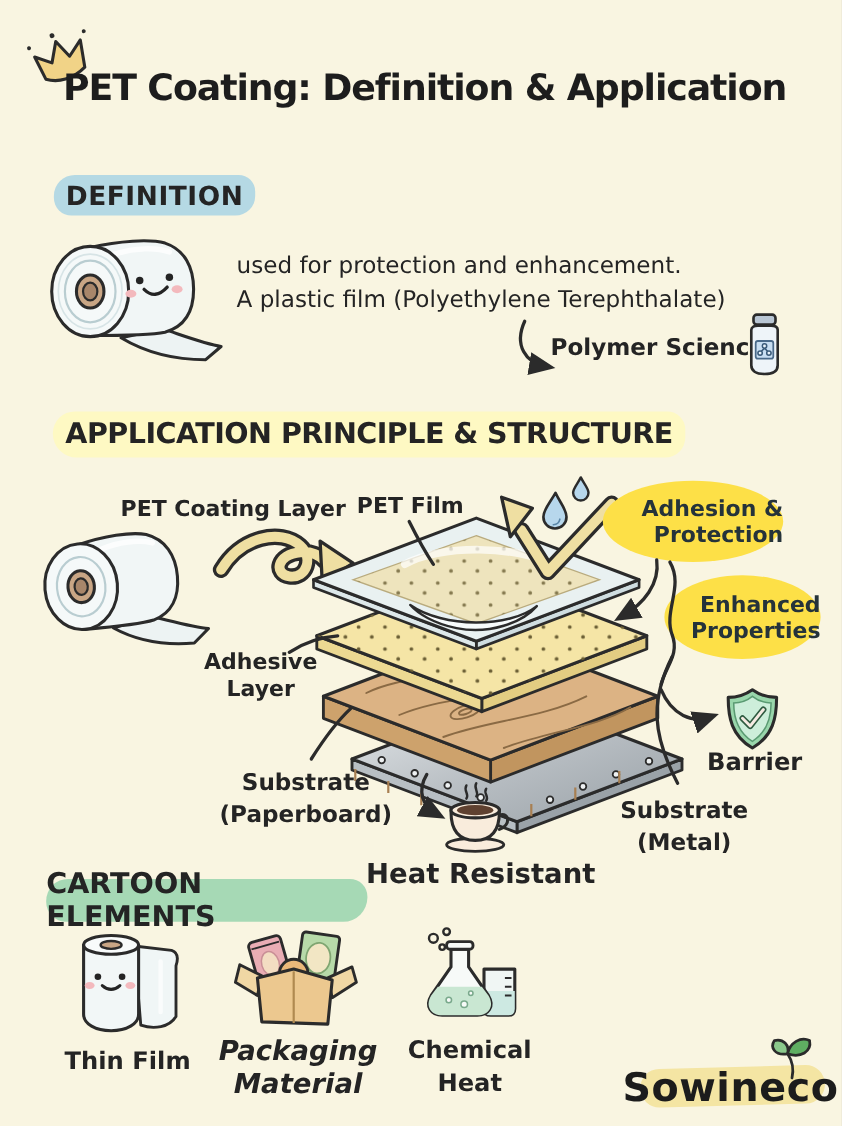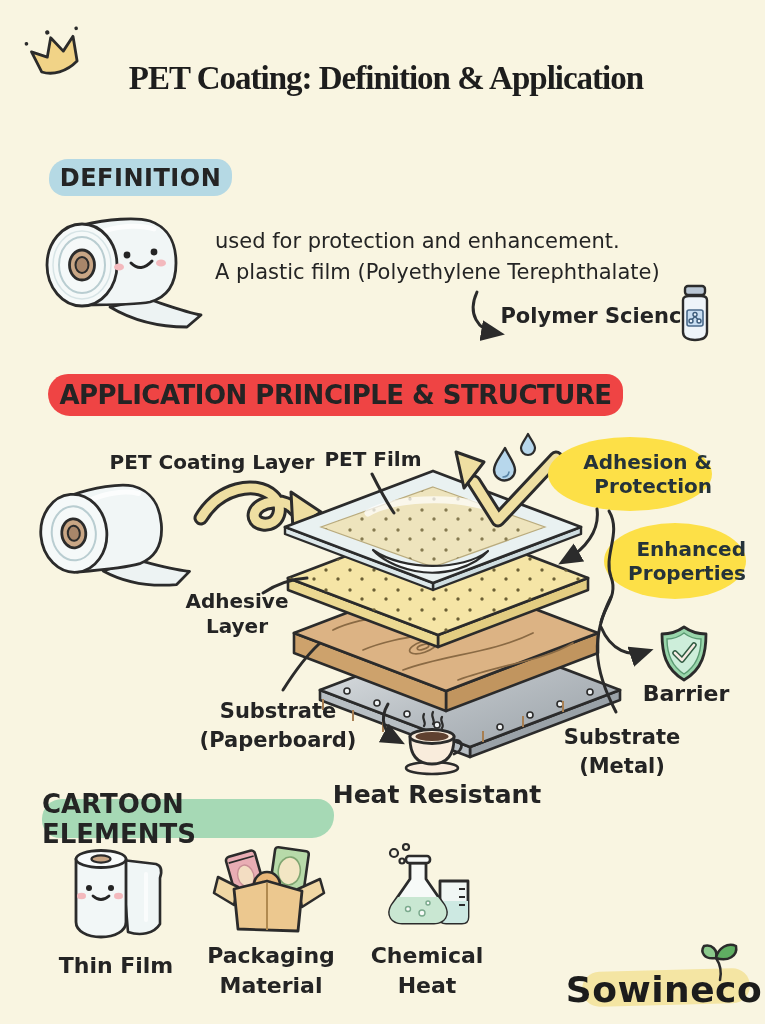--- a/index.html
+++ b/index.html
@@ -7,21 +7,21 @@
          font-family:"DejaVu Sans",sans-serif;color:#242424;overflow:hidden;margin:0 auto;}
   .abs{position:absolute;}
   .badge{position:absolute;display:flex;align-items:center;justify-content:center;
          font-weight:700;color:#242424;}
   .clbl{position:absolute;transform:translateX(-50%);text-align:center;white-space:nowrap;
         font-weight:600;color:#242424;}
   .bubble{position:absolute;background:#fde047;border-radius:50%;display:flex;
           flex-direction:column;align-items:flex-end;justify-content:center;
           font-weight:700;font-size:20px;line-height:24px;color:#25333a;}
   .title{position:absolute;left:30px;top:60px;width:712px;text-align:center;
-         font-size:33px;font-weight:700;letter-spacing:-1px;white-space:nowrap;color:#1d1d1d;font-family:Liberation Serif, serif;}
+         font-size:33px;font-weight:700;letter-spacing:-1px;white-space:nowrap;color:#1d1d1d;}
   .defbody{position:absolute;left:215px;top:226px;font-size:21px;line-height:31px;color:#242424;}
   svg{position:absolute;overflow:visible;}
   .noptr{pointer-events:none;}
 </style>
 </head>
 <body>
 
 <div class="stage">
 
   <svg style="left:24px;top:28px" width="64" height="54" viewBox="0 0 64 54">
@@ -66,21 +66,21 @@
   <svg style="left:676px;top:284px" width="38" height="58" viewBox="0 0 38 58">
     <rect x="9" y="2" width="20" height="9" rx="3" fill="#b9c6d4" stroke="#2b2b2b" stroke-width="2.4"></rect>
     <path d="M7,16 C7,13 10,12 13,12 L25,12 C28,12 31,13 31,16 L31,48 C31,53 27,56 19,56 C11,56 7,53 7,48 Z" fill="#eef4f9" stroke="#2b2b2b" stroke-width="2.4"></path>
     <rect x="11" y="26" width="16" height="16" rx="2" fill="#c8def2" stroke="#4a6a8a" stroke-width="1.6"></rect>
     <path d="M19,32.5 L16,35.5 M19,32.5 L22,35.5" stroke="#3b5b7a" stroke-width="1.4"></path>
     <circle cx="19" cy="30.5" r="2" fill="#e8f2fa" stroke="#3b5b7a" stroke-width="1.4"></circle>
     <circle cx="15" cy="37" r="2" fill="#e8f2fa" stroke="#3b5b7a" stroke-width="1.4"></circle>
     <circle cx="23" cy="37" r="2" fill="#e8f2fa" stroke="#3b5b7a" stroke-width="1.4"></circle>
   </svg>
 
-  <div class="badge" style="left:48px;top:374px;width:575px;height:42px;background:#ef4444;
+  <div class="badge" style="left:48px;top:374px;width:575px;height:42px;background:#fef9c3;
               border-radius:22px 18px 20px 24px;font-size:26px;letter-spacing:-.5px;">
     <span>APPLICATION PRINCIPLE &amp; STRUCTURE</span>
   </div>
 
   <div class="clbl" style="left:212px;top:450px;font-size:20px;">PET Coating Layer</div>
   <div class="clbl" style="left:373px;top:447px;font-size:20px;">PET Film</div>
 
   <svg style="left:34px;top:472px" width="156" height="124" viewBox="0 0 156 124">
     <g transform="rotate(-5 78 62)">
       <path d="M100,90 C124,98 140,104 152,106 L138,118 C108,118 84,110 66,98 Z" fill="#edf3f3" stroke="#2b2b2b" stroke-width="2.8" stroke-linejoin="round"></path>
@@ -287,21 +287,21 @@
     <path d="M83,48 h6 M83,56 h6 M83,64 h6" stroke="#2b2b2b" stroke-width="1.8"></path>
     <path d="M34,22 L34,38 L16,64 C10,74 16,82 26,82 L58,82 C68,82 74,74 68,64 L50,38 L50,22 Z" fill="#f7faf8" stroke="#2b2b2b" stroke-width="2.8" stroke-linejoin="round"></path>
     <path d="M22,56 L16,64 C10,74 16,82 26,82 L58,82 C68,82 74,74 68,64 L62,56 Z" fill="#c9e7d2"></path>
     <circle cx="32" cy="68" r="2.5" fill="#f7faf8" stroke="#7aa98c" stroke-width="1.4"></circle>
     <circle cx="46" cy="72" r="3" fill="#f7faf8" stroke="#7aa98c" stroke-width="1.4"></circle>
     <circle cx="52" cy="62" r="2" fill="#f7faf8" stroke="#7aa98c" stroke-width="1.4"></circle>
     <rect x="30" y="15" width="24" height="7" rx="3" fill="#f7faf8" stroke="#2b2b2b" stroke-width="2.6"></rect>
   </svg>
 
   <div class="clbl" style="left:116px;top:953px;font-size:22px;">Thin Film</div>
-  <div class="clbl" style="left:271px;top:941px;font-size:22px;line-height:30px;">
+  <div class="clbl" style="left:271px;top:941px;font-size:25px;line-height:30px;font-style:italic;">
     <div>Packaging</div>
     <div>Material</div>
   </div>
   <div class="clbl" style="left:427px;top:941px;font-size:22px;line-height:30px;">
     <div>Chemical</div>
     <div>Heat</div>
   </div>
 
   <div class="abs" style="left:582px;top:970px;width:168px;height:35px;background:#f4e5a3;border-radius:18px;transform:rotate(-1.5deg);"></div>
   <div class="clbl" style="left:664px;top:969px;font-size:36px;font-weight:700;letter-spacing:.5px;color:#1c1c1c;">Sowineco</div>

